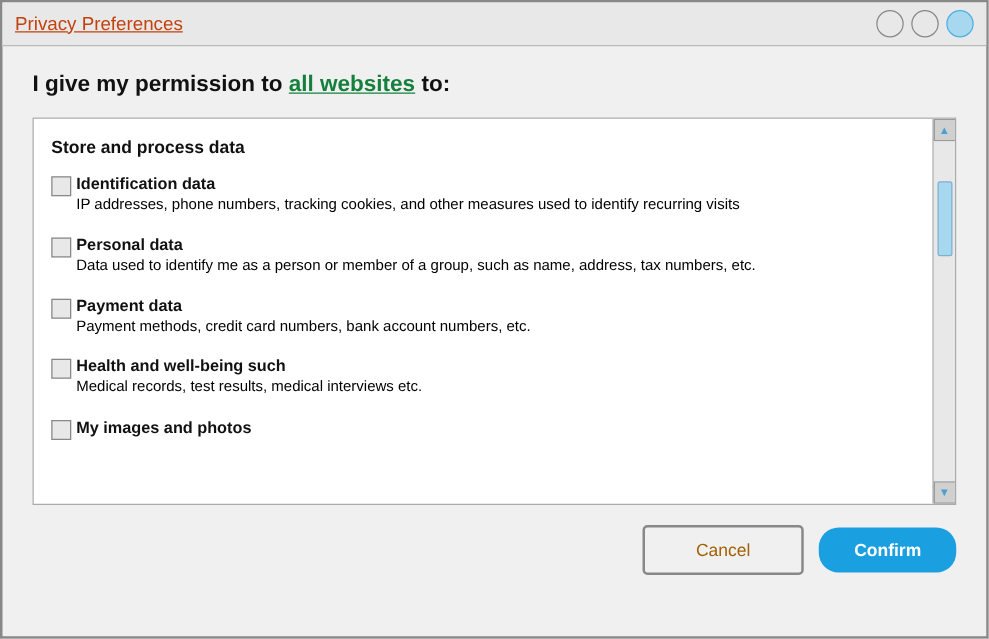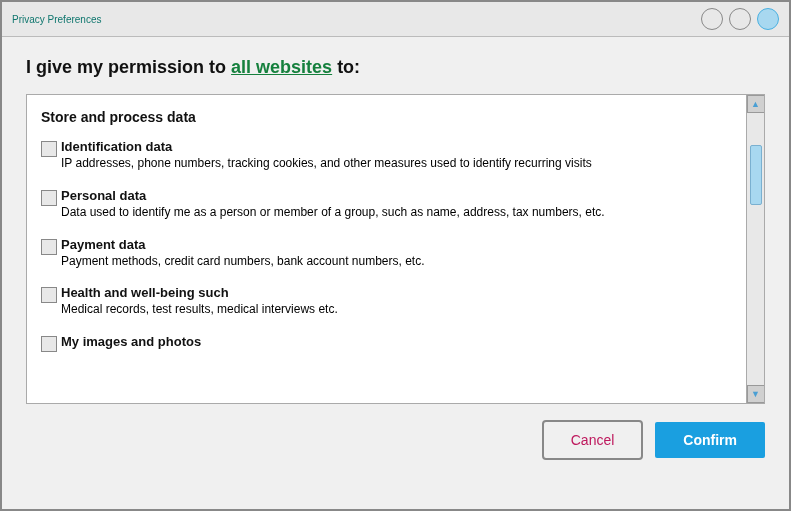--- a/index.html
+++ b/index.html
@@ -31,22 +31,23 @@
       background: #e8e8e8;
       border-bottom: 1px solid #bbb;
       padding: 6px 10px;
       display: flex;
       align-items: center;
       justify-content: space-between;
       min-height: 32px;
     }
 
     .title-bar-text {
-      font-size: 10px;
-      color: #0f766e;
+      font-size: 15px;
+      color: #c2410c;
+      text-decoration: underline;
     }
 
     .title-bar-controls {
       display: flex;
       gap: 6px;
       align-items: center;
     }
 
     .title-bar-btn {
       width: 22px;
@@ -194,36 +195,36 @@
 
     .button-row {
       display: flex;
       justify-content: flex-end;
       gap: 12px;
       padding-top: 16px;
       align-items: center;
     }
 
     .btn-cancel {
-      padding: 10px 27px;
+      padding: 10px 41px;
       font-size: 14px;
       background: #f0f0f0;
       border: 2px solid #888;
       border-radius: 4px;
       cursor: pointer;
-      color: #be185d;
+      color: #a16207;
       font-weight: normal;
     }
 
     .btn-confirm {
       padding: 10px 28px;
       font-size: 14px;
       background: #1a9fe0;
       border: none;
-      border-radius: 2px;
+      border-radius: 16px;
       cursor: pointer;
       color: #fff;
       font-weight: bold;
     }
   </style>
 </head>
 <body>
 
 <div class="window">
   <div class="title-bar">

